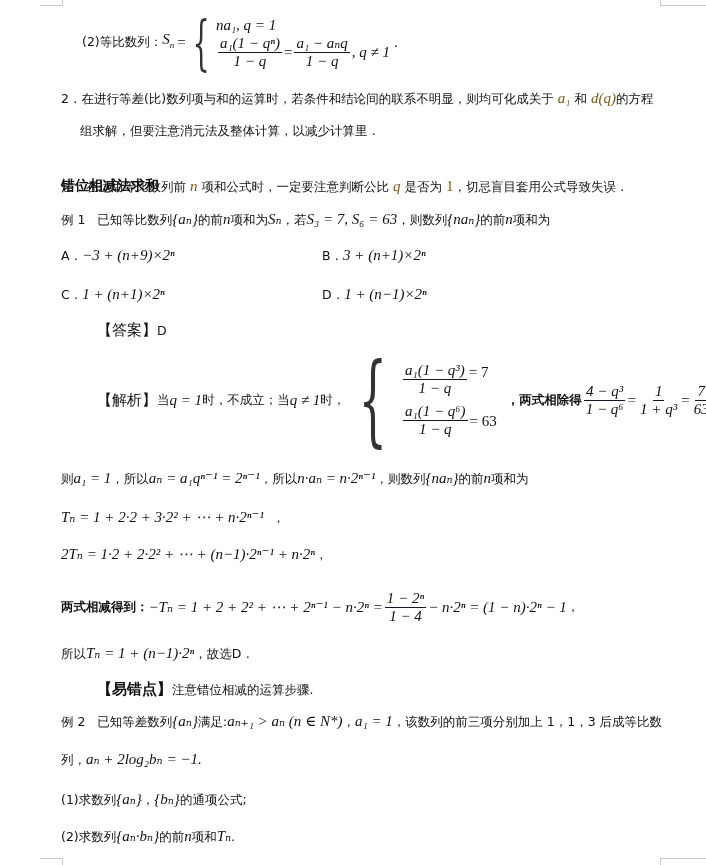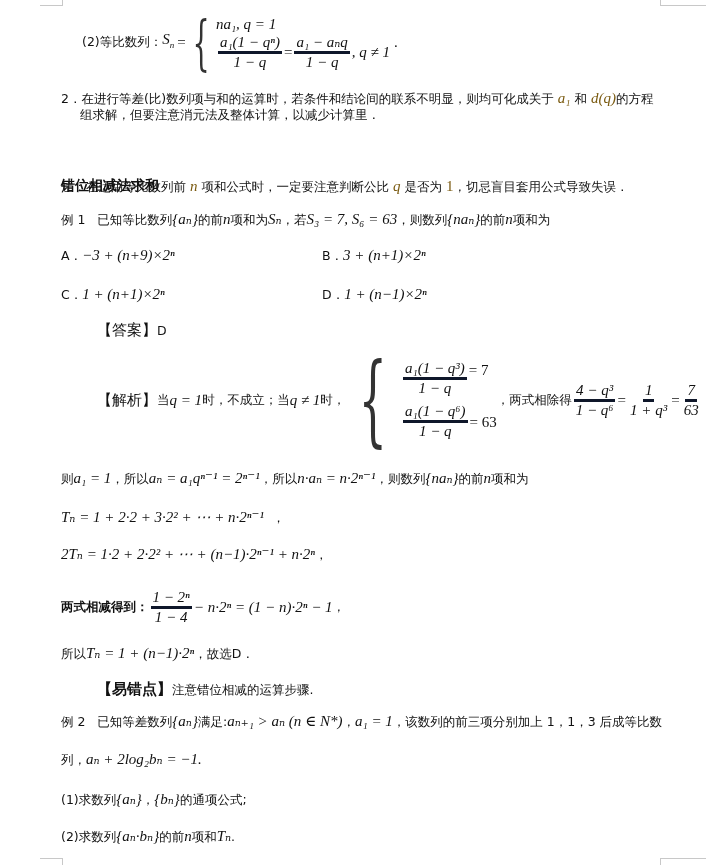--- a/index.html
+++ b/index.html
@@ -11,21 +11,21 @@
   .c-bl { left:40px; top:858px; border-width:1px 1px 0 0; height:7px; }
   .c-br { left:660px; top:858px; border-width:1px 0 0 1px; height:7px; width:45px; }
   .line { position:absolute; left:61px; font-size:13px; white-space:nowrap; line-height:20px; }
   .cjk { font-family:"DejaVu Sans","Liberation Sans",sans-serif; font-size:12.5px; }
   i, .m { font-family:"Liberation Serif","DejaVu Serif",serif; font-style:italic; font-size:15px; }
   .r { font-family:"Liberation Serif","DejaVu Serif",serif; font-style:normal; font-size:15px; }
   sub, sup { font-size:9px; font-style:italic; }
   .heading { font-weight:bold; font-size:14px; font-family:"DejaVu Sans","Liberation Sans",sans-serif; }
   .frac { display:inline-flex; flex-direction:column; align-items:center; vertical-align:middle; margin:0 2px; }
   .frac > span { padding:0 2px; line-height:17px; }
-  .frac > span.num { border-bottom:3px solid #0f172a; }
+  .frac > span.num { border-bottom:1px solid #0f172a; }
   .brace { display:inline-block; vertical-align:middle; font-size:60px; font-weight:100; line-height:60px; transform:scaleX(0.45); margin:0 -4px; font-family:"DejaVu Serif",serif; color:#333; }
   .cases { display:inline-flex; flex-direction:column; vertical-align:middle; }
   .bracket { font-family:Liberation Sans, sans-serif; font-size:15px;margin-left:36px; }
   .bold { font-weight:bold; }
   .opt { position:absolute; font-size:13px; white-space:nowrap; }
 </style>
 </head>
 <body>
 
 <div class="corner c-tl"></div>
@@ -55,21 +55,21 @@
   </span>
   <span class="r" style="margin-left:4px;">.</span>
 </div>
 
 <div class="line cjk" style="top:88px;">
   <span>2．</span><span>在进行等差(比)数列项与和的运算时，若条件和结论间的联系不明显，则均可化成关于</span>
   <i style="color:#7a5a10;">a₁</i>
   <span>和</span>
   <i style="color:#7a5a10;">d(q)</i><span>的方程</span>
 </div>
-<div class="line cjk" style="top:105px; left:80px;">组求解，但要注意消元法及整体计算，以减少计算里．</div>
+<div class="line cjk" style="top:121px; left:80px;">组求解，但要注意消元法及整体计算，以减少计算里．</div>
 
 <div class="line cjk" style="top:148px;margin-top:28px;">
   <span>注：在运用等比数列前</span>
   <i style="color:#7a5a10;">n</i>
   <span>项和公式时，一定要注意判断公比</span>
   <i style="color:#7a5a10;">q</i>
   <span>是否为</span>
   <span class="r" style="color:#7a5a10;">1</span><span>，切忌盲目套用公式导致失误．</span>
 </div>
 
@@ -114,21 +114,21 @@
       <span class="r">= 7</span>
     </span>
     <span style="display:flex; align-items:center;">
       <span class="frac m">
           <span class="num">a₁(1 − q⁶)</span>
           <span>1 − q</span>
         </span>
       <span class="r">= 63</span>
     </span>
   </span>
-  <span style="margin-left:0;">，两式相除得</span>
+  <span style="margin-left:10px;font-weight:bold;">，两式相除得</span>
   <span class="frac m">
       <span class="num">4 − q³</span>
       <span>1 − q⁶</span>
     </span>
   <span class="r">=</span>
   <span class="frac m">
       <span class="num">1</span>
       <span>1 + q³</span>
     </span>
   <span class="r">=</span>
@@ -146,20 +146,21 @@
 <div class="line" style="top:507px;">
   <i>Tₙ = 1 + 2·2 + 3·2² + ⋯ + n·2ⁿ⁻¹</i>&nbsp;&nbsp;<span class="cjk">，</span>
 </div>
 
 <div class="line" style="top:544px;">
   <i>2Tₙ = 1·2 + 2·2² + ⋯ + (n−1)·2ⁿ⁻¹ + n·2ⁿ</i><span class="cjk">，</span>
 </div>
 
 <div class="line cjk" style="top:586px; height:42px; display:flex; align-items:center;">
   <span class="bold">两式相减得到：</span>
+  <i>−Tₙ = 1 + 2 + 2² + ⋯ + 2ⁿ⁻¹ − n·2ⁿ =</i>
   <span class="frac m">
       <span class="num">1 − 2ⁿ</span>
       <span>1 − 4</span>
     </span>
   <i>− n·2ⁿ = (1 − n)·2ⁿ − 1</i>
     <span>，</span>
 </div>
 
 <div class="line cjk" style="top:643px;">
   <span>所以</span><i>Tₙ = 1 + (n−1)·2ⁿ</i><span>，故选</span><span>D．</span>

